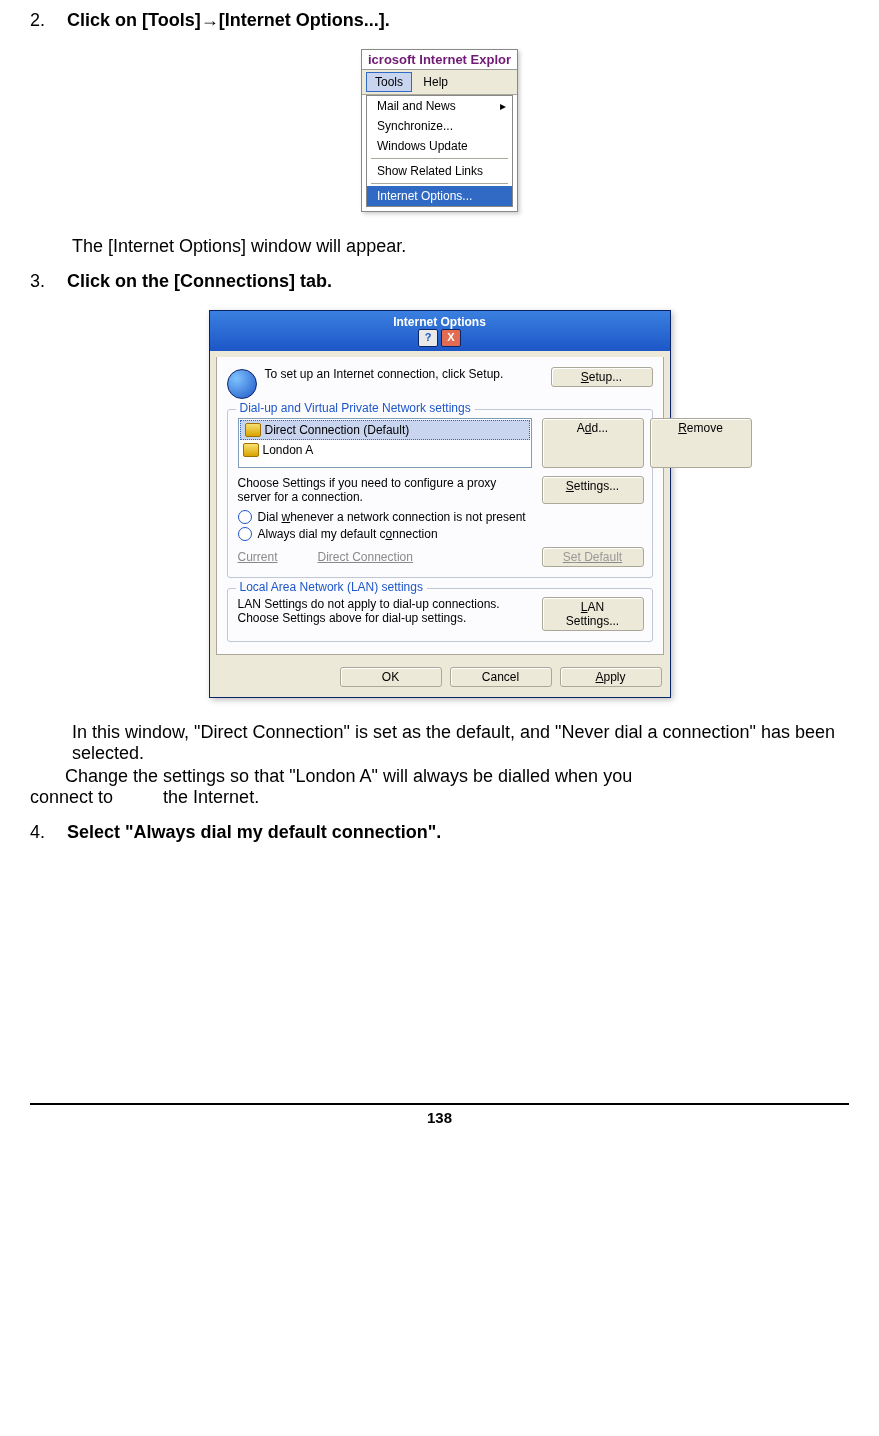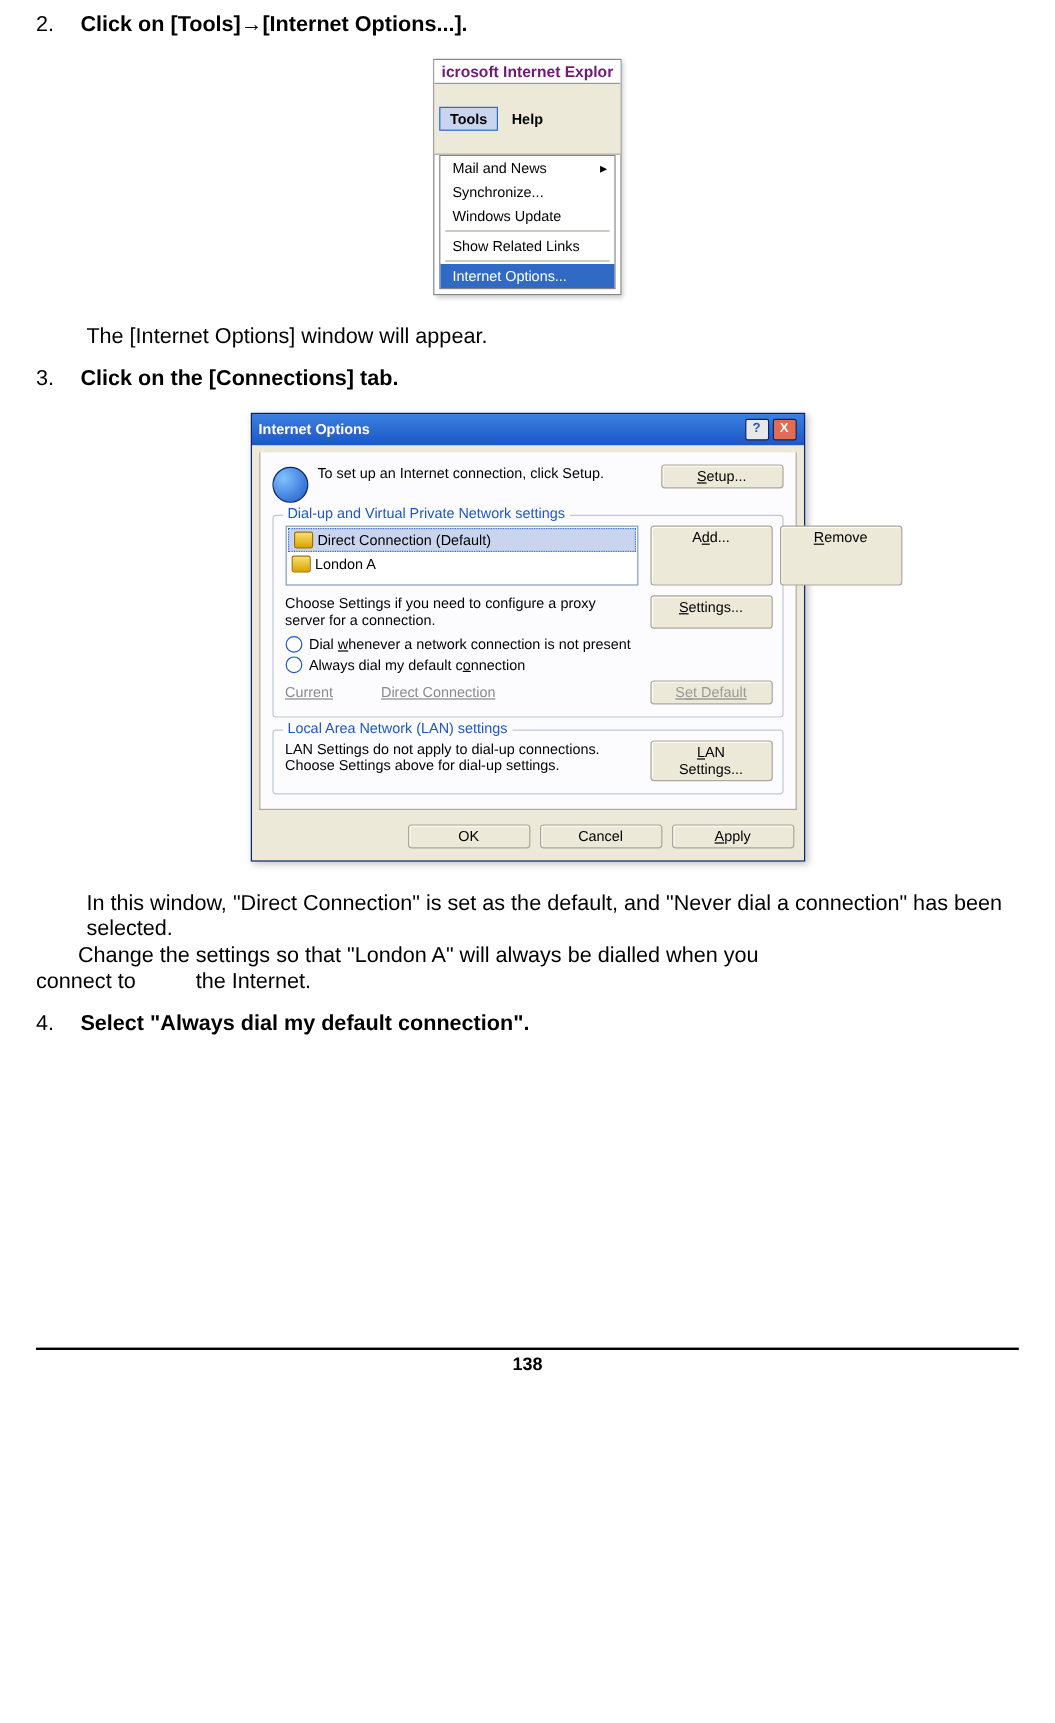--- a/index.html
+++ b/index.html
@@ -43,22 +43,21 @@
     font-weight:bold;
     font-size:13px;
     padding:2px 6px;
     border-bottom:1px solid #999;
     letter-spacing:0;
     font-family: Tahoma, Arial, sans-serif;
   }
   .ie-menubar {
     background:#ece9d8;
     border-bottom:1px solid #aca899;
-    padding:19px 4px;
-    font-weight:bold;
+    padding:2px 4px;
   }
   .ie-menubar span {
     padding:2px 8px;
     display:inline-block;
   }
   .ie-menubar .active { background:#c9d4ee; border:1px solid #316ac5; }
   .ie-dd {
     background:#fff;
     border:1px solid #888;
     margin:0 4px 4px 4px;
@@ -84,20 +83,21 @@
     box-shadow: 2px 2px 6px rgba(0,0,0,.25);
   }
   .dlg-title {
     background: linear-gradient(#3a80e0,#1d56c7);
     color:#fff;
     font-weight:bold;
     padding:4px 6px;
     display:flex;
     align-items:center;
     justify-content:space-between;
+    flex-direction:column;
   }
   .dlg-title-btns { display:flex; gap:3px; }
   .dlg-tb {
     width:18px; height:16px;
     background:#e8e8e8;
     border:1px solid #0a246a;
     color:#1d56c7;
     font-weight:bold;
     font-size:11px;
     line-height:14px;

